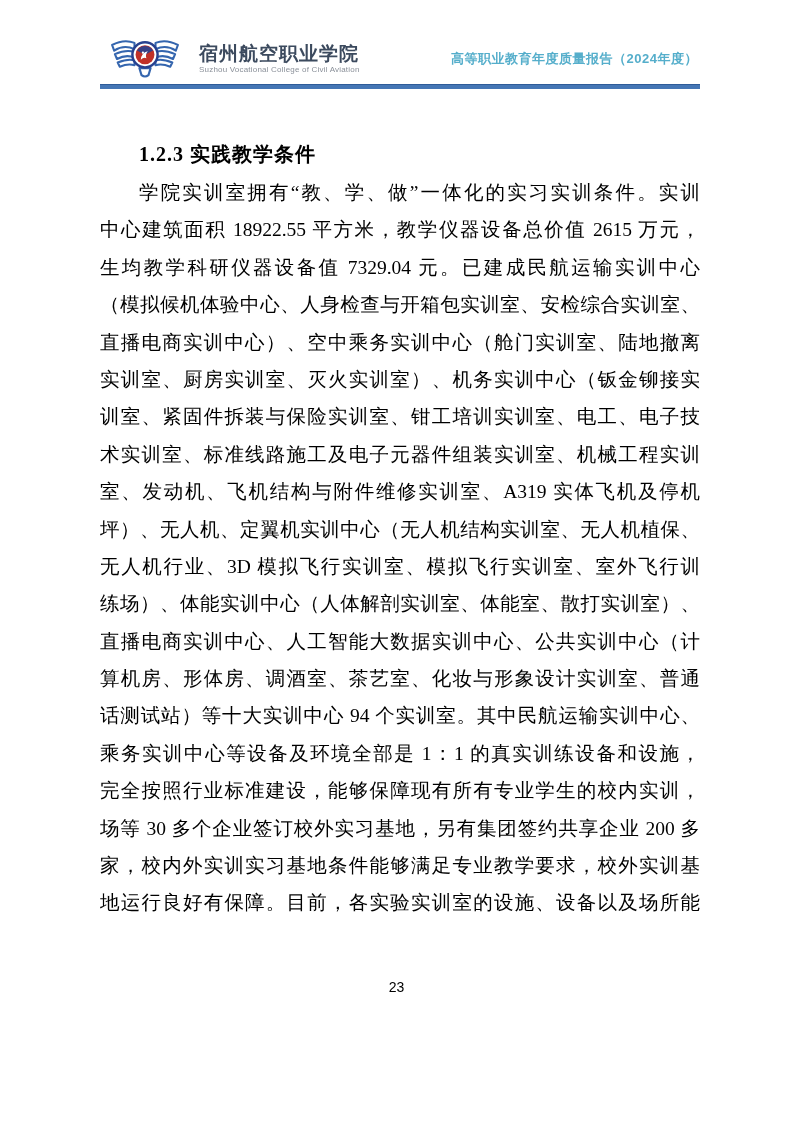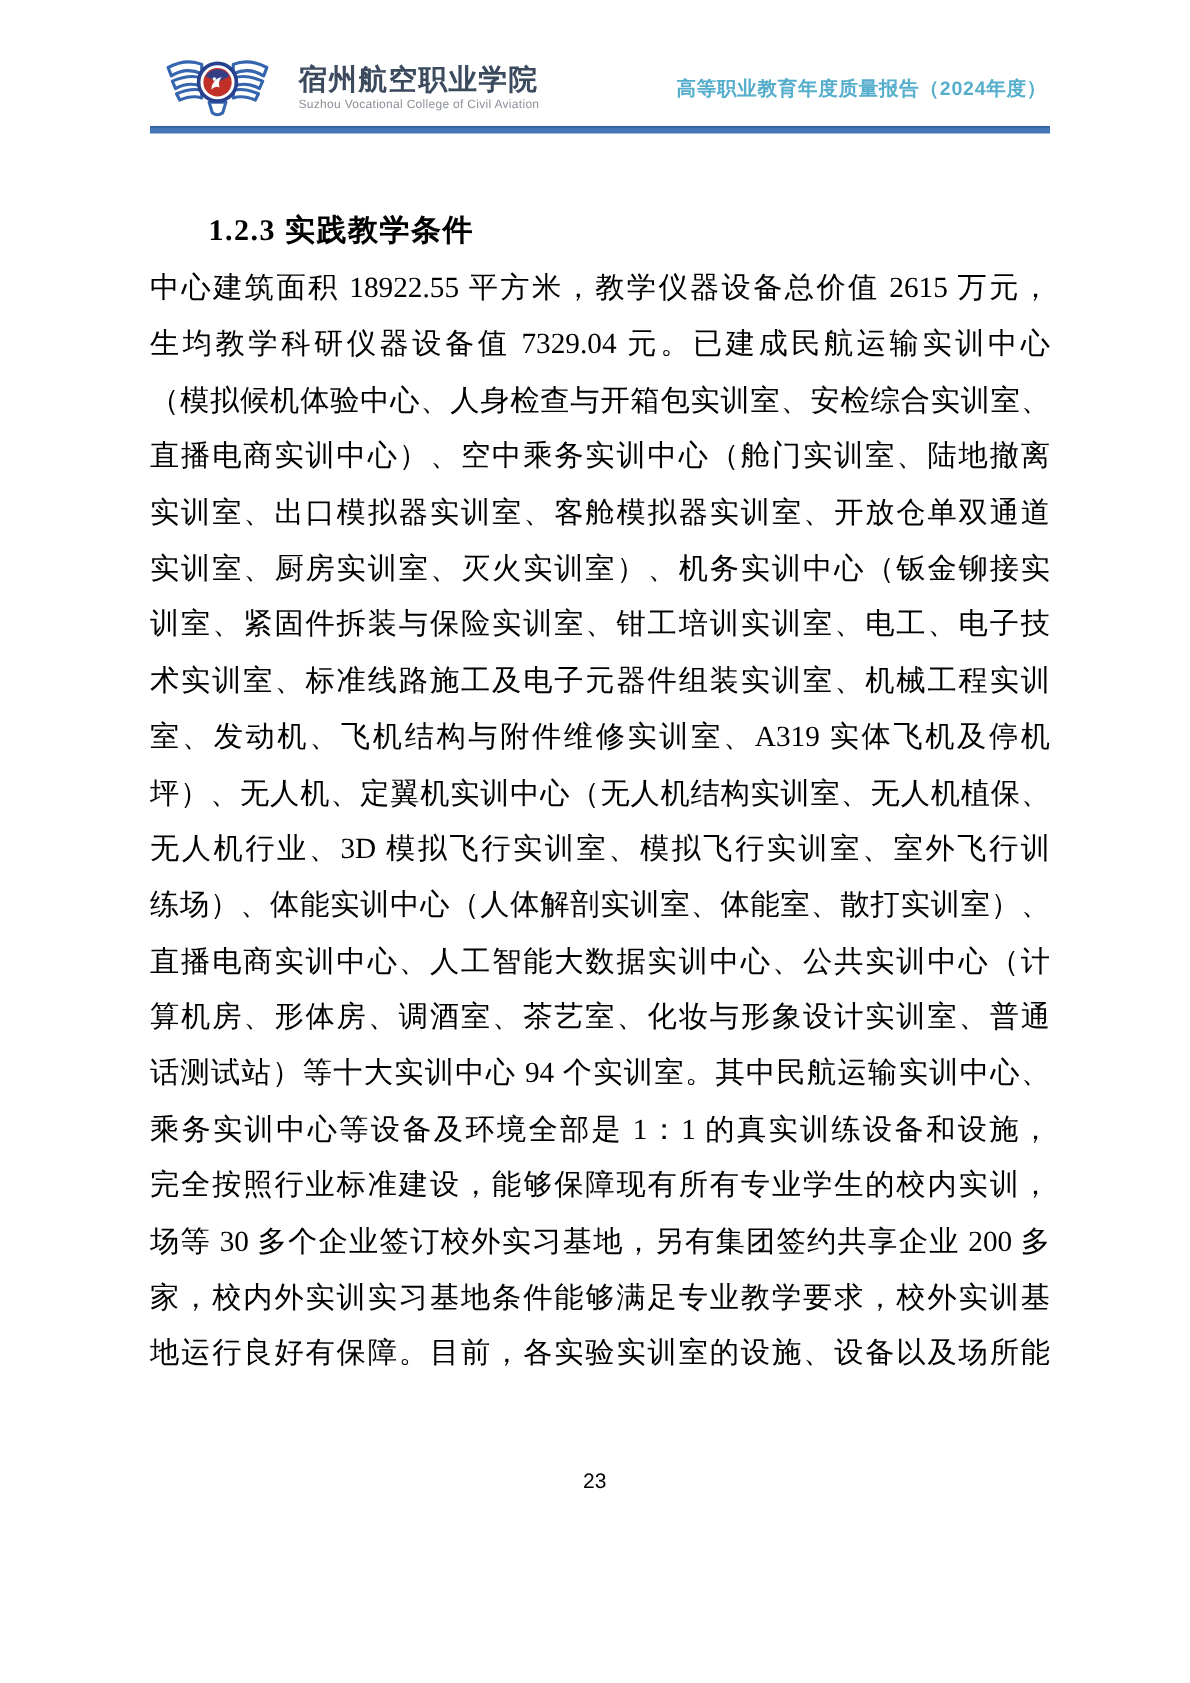--- a/index.html
+++ b/index.html
@@ -143,25 +143,25 @@
       <div class="college-name">宿州航空职业学院</div>
       <div class="college-name-en">Suzhou Vocational College of Civil Aviation</div>
     </div>
     <div class="report-title">高等职业教育年度质量报告（2024年度）</div>
   </div>
   <div class="header-rule"></div>
 
   <div class="content">
     <div class="section-heading">1.2.3 实践教学条件</div>
     <div>
+      <div class="para-line indent">学院实训室拥有“教、学、做”一体化的实习实训条件。实训</div>
       <div class="para-line">中心建筑面积 18922.55 平方米，教学仪器设备总价值 2615 万元，</div>
       <div class="para-line">生均教学科研仪器设备值 7329.04 元。已建成民航运输实训中心</div>
       <div class="para-line">（模拟候机体验中心、人身检查与开箱包实训室、安检综合实训室、</div>
       <div class="para-line">直播电商实训中心）、空中乘务实训中心（舱门实训室、陆地撤离</div>
-      <div class="para-line">实训室、出口模拟器实训室、客舱模拟器实训室、开放仓单双通道</div>
       <div class="para-line">实训室、厨房实训室、灭火实训室）、机务实训中心（钣金铆接实</div>
       <div class="para-line">训室、紧固件拆装与保险实训室、钳工培训实训室、电工、电子技</div>
       <div class="para-line">术实训室、标准线路施工及电子元器件组装实训室、机械工程实训</div>
       <div class="para-line">室、发动机、飞机结构与附件维修实训室、A319 实体飞机及停机</div>
       <div class="para-line">坪）、无人机、定翼机实训中心（无人机结构实训室、无人机植保、</div>
       <div class="para-line">无人机行业、3D 模拟飞行实训室、模拟飞行实训室、室外飞行训</div>
       <div class="para-line">练场）、体能实训中心（人体解剖实训室、体能室、散打实训室）、</div>
       <div class="para-line">直播电商实训中心、人工智能大数据实训中心、公共实训中心（计</div>
       <div class="para-line">算机房、形体房、调酒室、茶艺室、化妆与形象设计实训室、普通</div>
       <div class="para-line">话测试站）等十大实训中心 94 个实训室。其中民航运输实训中心、</div>

